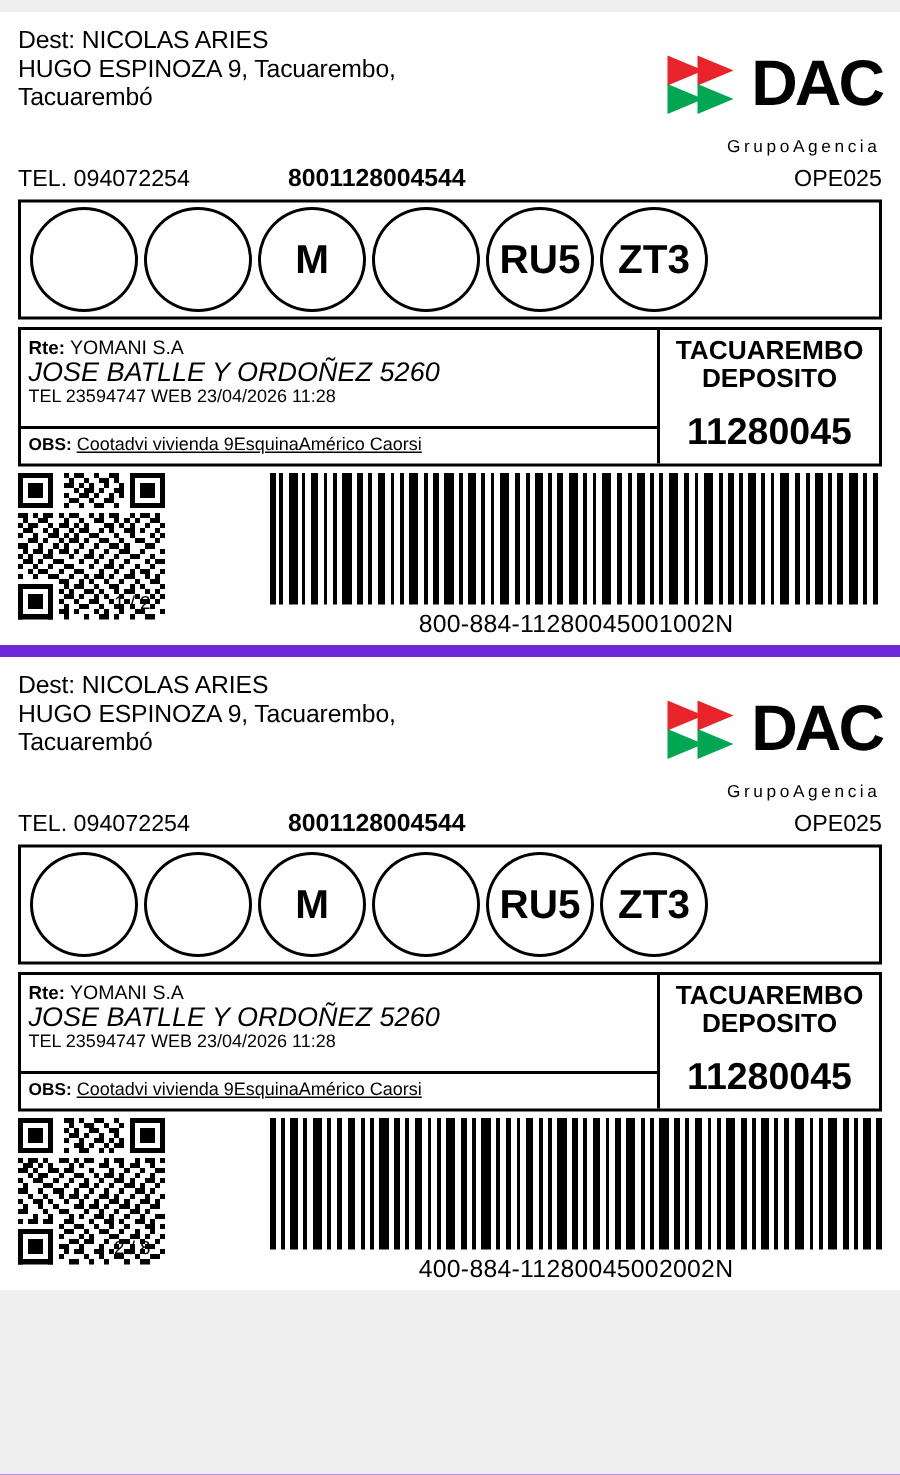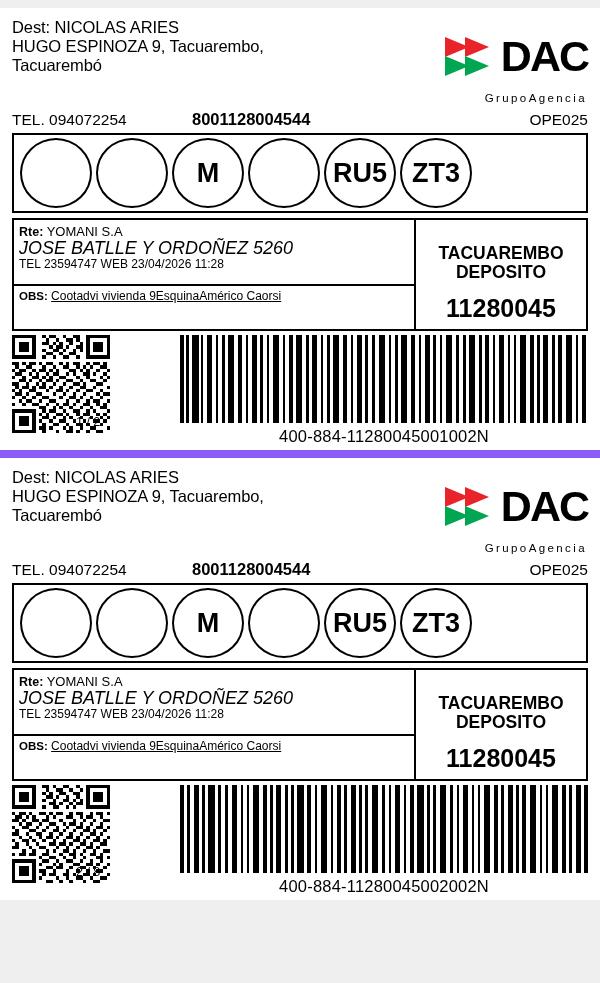--- a/index.html
+++ b/index.html
@@ -10,21 +10,21 @@
   body {
     width: 600px;
     height: 983px;
     font-family: "Liberation Sans", sans-serif;
     overflow: hidden;
   }
   .page {
     width: 600px;
     height: 983px;
     box-sizing: border-box;
-    background: #8b5cf6;
+    background: #6d28d9;
     display: flex;
     flex-direction: column;
     align-items: center;
   }
   .gap-top { height: 8px; width: 100%; background: #efefef; }
   .label {
     width: 600px;
     background: #ffffff;
     box-sizing: border-box;
     padding: 10px 12px 4px 12px;
@@ -166,25 +166,24 @@
   .sender-lines .l1 b { font-size: 12.5px; text-align: right; }
   .sender-lines .l2 { font-size: 18px; line-height: 16px; font-style: italic; }
   .sender-lines .l3 { font-size: 12px; line-height: 16px; }
   .obs {
     padding: 3px 5px 4px 5px;
     font-size: 12px;
   }
   .obs b { font-size: 11.5px; }
   .obs span { text-decoration: underline; }
   .depot {
-    width: 170px;
+    width: 146px;
     text-align: center;
     box-sizing: border-box;
     padding: 4px 2px 6px 2px;
-    margin-top: 20px;
   }
   .depot-name {
     font-size: 17.5px;
     font-weight: bold;
     line-height: 19px;
   }
   .depot-num {
     font-size: 25px;
     font-weight: bold;
     margin-top: 12px;
@@ -576,21 +575,21 @@
               <rect x="283" y="0" width="3" height="88"></rect>
             <rect x="289" y="0" width="2" height="88"></rect>
               <rect x="294" y="0" width="4" height="88"></rect>
               <rect x="301" y="0" width="2" height="88"></rect>
               <rect x="306" y="0" width="3" height="88"></rect>
             <rect x="312" y="0" width="5" height="88"></rect>
               <rect x="320" y="0" width="2" height="88"></rect>
               <rect x="325" y="0" width="3" height="88"></rect>
           </g>
         </svg>
-        <div class="barcode-text">400-884-11280045001002N</div>
+        <div class="barcode-text">800-884-11280045001002N</div>
       </div>
     </div>
   </div>
 
   <div class="label second">
     <div class="hdr">
       <div class="dest">
         <div>Dest: NICOLAS ARIES</div>
         <div>HUGO ESPINOZA 9, Tacuarembo,</div>
         <div>Tacuarembó</div>

